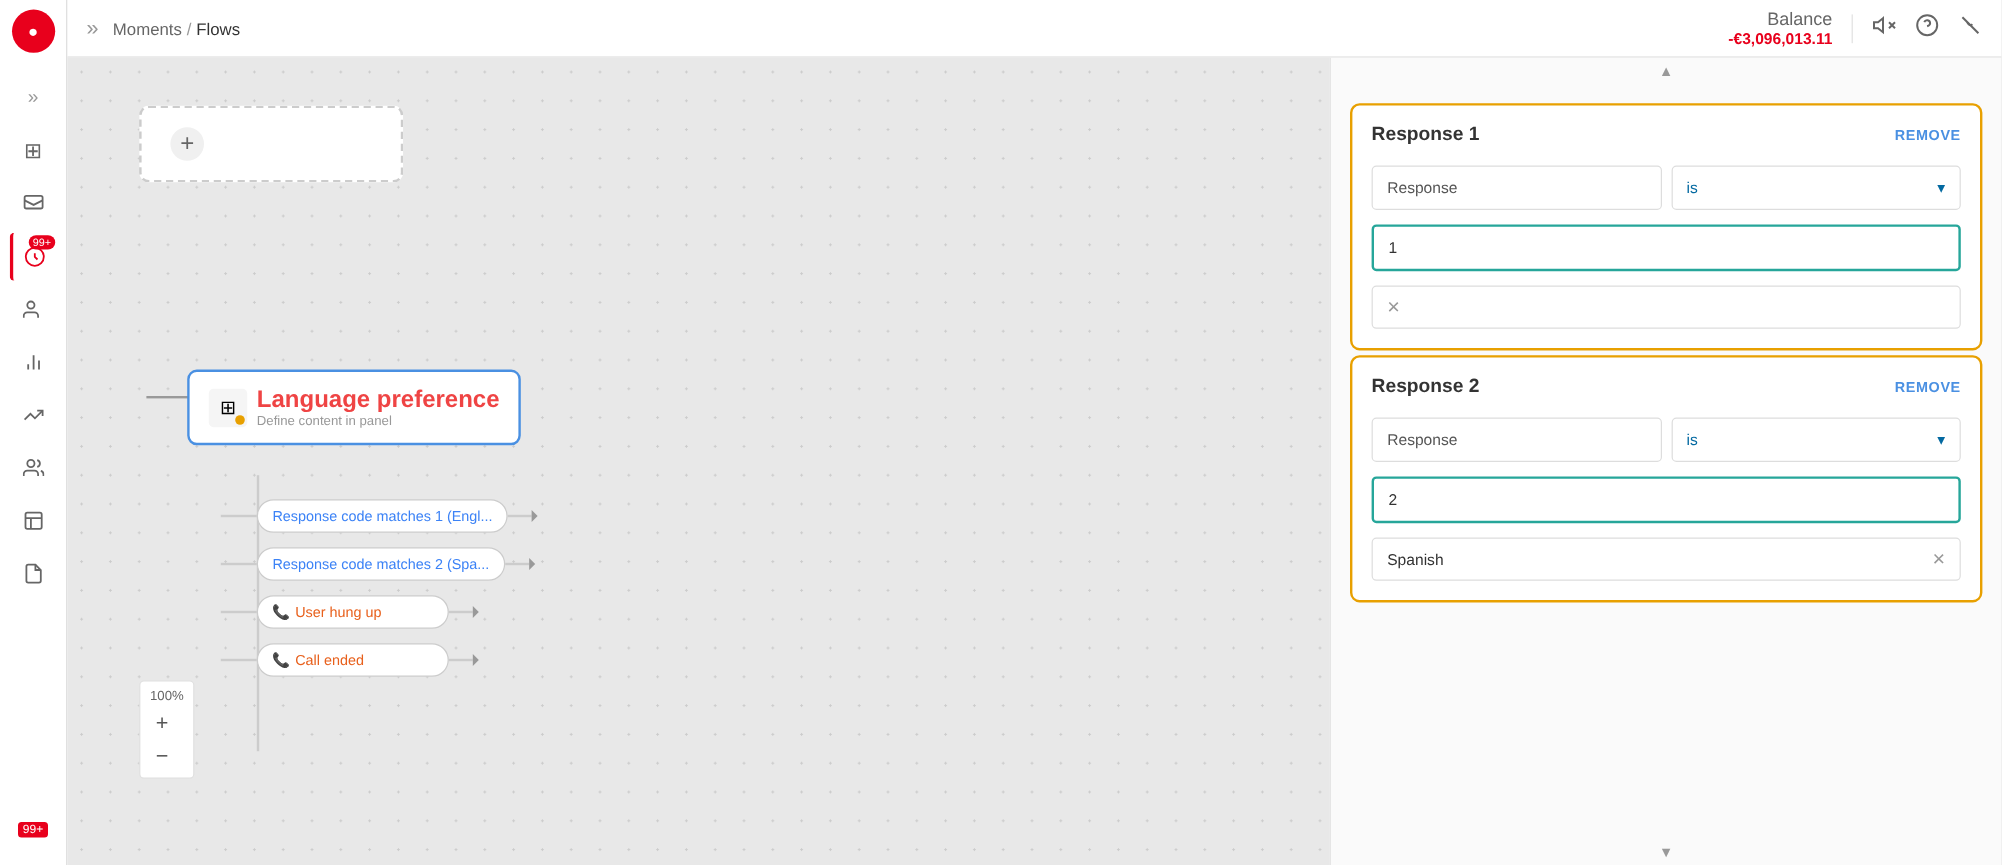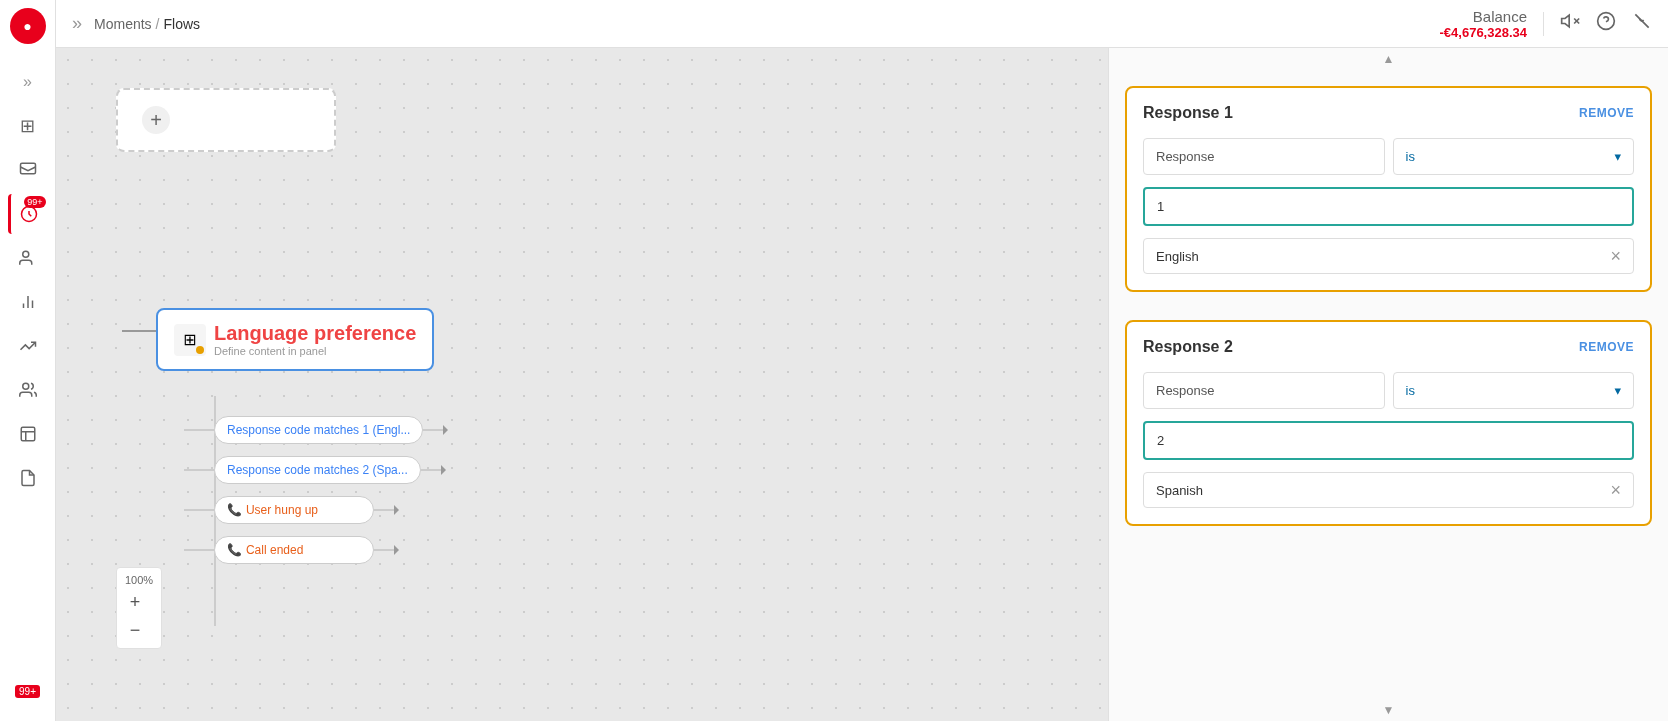--- a/index.html
+++ b/index.html
@@ -230,21 +230,21 @@
     .right-panel-scroll::-webkit-scrollbar { width: 8px; }
     .right-panel-scroll::-webkit-scrollbar-track { background: #f0f0f0; }
     .right-panel-scroll::-webkit-scrollbar-thumb { background: #ccc; border-radius: 4px; }
 
     
     .response-card {
       background: white;
       border: 2px solid #e8a000;
       border-radius: 8px;
       padding: 16px;
-      margin-bottom: 28px;
+      margin-bottom: 4px;
     }
     .response-card-header {
       display: flex;
       justify-content: space-between;
       align-items: center;
       margin-bottom: 16px;
     }
     .response-card-title { font-size: 16px; font-weight: 600; color: #333; }
     .remove-btn {
       color: #4a90e2;
@@ -411,21 +411,21 @@
   <div class="topbar">
     <div class="topbar-chevron">»</div>
     <div class="breadcrumb">
       <span class="breadcrumb-link">Moments</span>
       <span class="breadcrumb-sep">/</span>
       <span class="breadcrumb-current">Flows</span>
     </div>
     <div class="topbar-right">
       <div class="balance-block">
         <div class="balance-label">Balance</div>
-        <div class="balance-value">-€4,676,328.34</div>
+        <div class="balance-value">-€3,096,013.11</div>
       </div>
       <div class="topbar-divider"></div>
       <div class="topbar-icon">
         <svg width="20" height="20" viewBox="0 0 24 24" fill="none" stroke="currentColor" stroke-width="2">
             <polygon points="11 5 6 9 2 9 2 15 6 15 11 19 11 5"></polygon>
             <line x1="23" y1="9" x2="17" y2="15"></line>
             <line x1="17" y1="9" x2="23" y2="15"></line>
           </svg>
       </div>
       <div class="topbar-icon">
@@ -538,21 +538,20 @@
           <div class="response-fields">
             <div class="field-row">
               <div class="field-label-box">Response</div>
               <div class="field-select">
                 <span>is</span>
                 <span>▾</span>
               </div>
             </div>
             <input class="field-input" value="1" style="">
             <div class="field-tag-row">
-              <span class="field-tag">English</span>
               <span class="tag-remove">×</span>
             </div>
           </div>
         </div>
 
         <div class="response-card">
           <div class="response-card-header">
             <span class="response-card-title">Response 2</span>
             <span class="remove-btn">REMOVE</span>
           </div>

